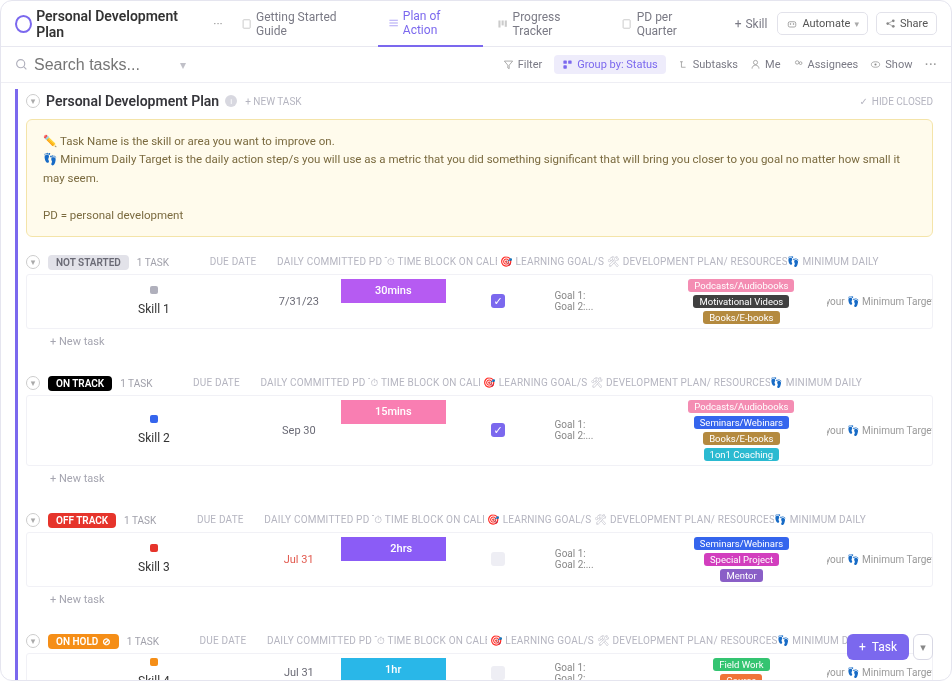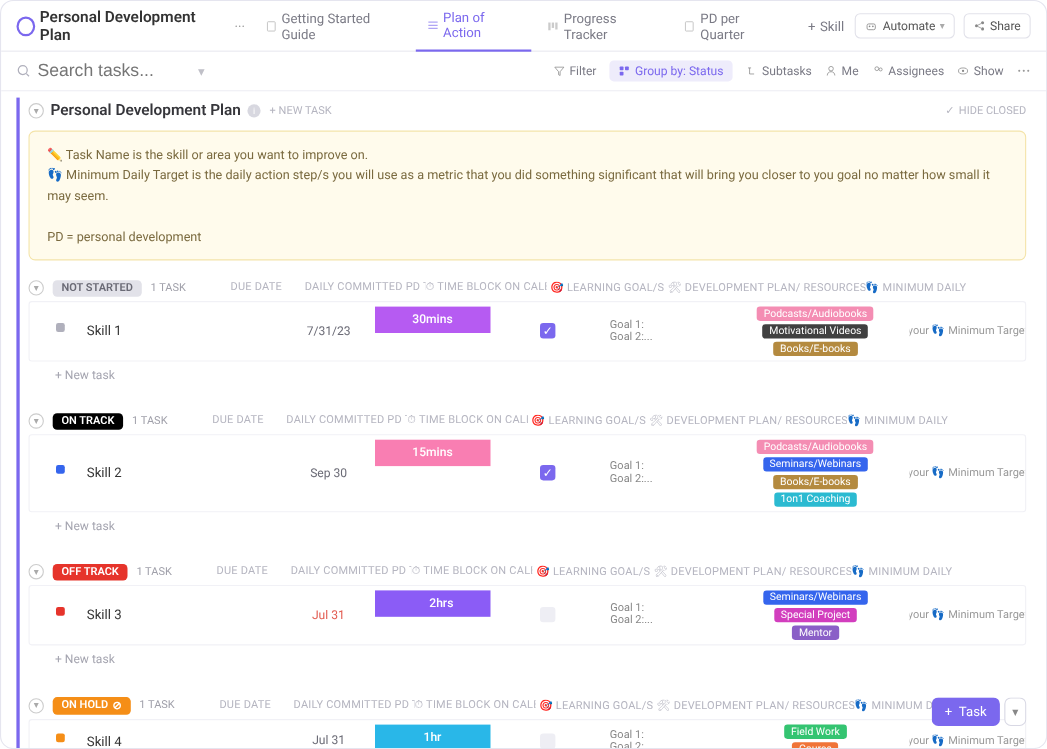--- a/index.html
+++ b/index.html
@@ -54,21 +54,21 @@
 .ch { text-align: center; overflow:hidden; white-space:nowrap; }
 .c-due { width: 88px; }
 .c-time { width: 110px; }
 .c-block { width: 110px; }
 .c-goals { width: 110px; }
 .c-plan { width: 180px; }
 .c-min { width: 110px; text-align: left; }
 
 
 .task-row { display: flex; align-items: center; background: #fff; border: 1px solid #f1f1f6; border-radius: 3px; min-height: 40px; padding: 4px 0; }
-.task-name { width: 240px; display: flex; padding-left: 24px; gap: 20px; }
+.task-name { width: 240px; display: flex; align-items: center; padding-left: 24px; gap: 8px; flex-direction: column; }
 .status-sq { width: 8px; height: 8px; border-radius: 2px; background: #b0b0bc; }
 .status-sq.blue { background: #3565ed; }
 .status-sq.red { background: #e6342b; }
 .status-sq.orange { background: #f58e17; }
 .task-label { font-size: 12px; color: #333; }
 .td { display: flex; align-items: center; justify-content: center; font-size: 11px; color: #6a6a75; flex-direction: column; }
 .td.due { width: 88px; }
 .td.due.overdue { color: #e25a4f; }
 .td.time { width: 110px; height: 24px; color: #fff; font-weight: 500; align-self: stretch; }
 .time-purple { background: #b65bf2; }

